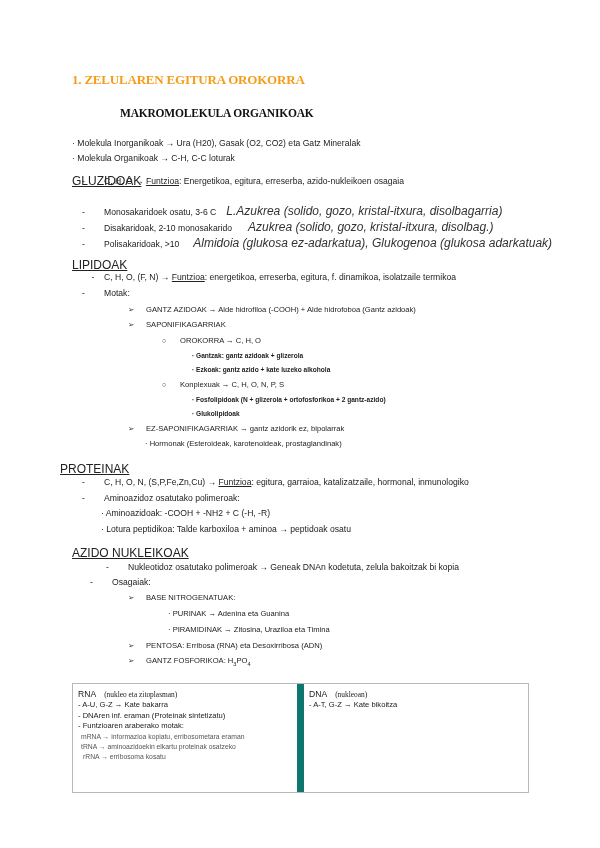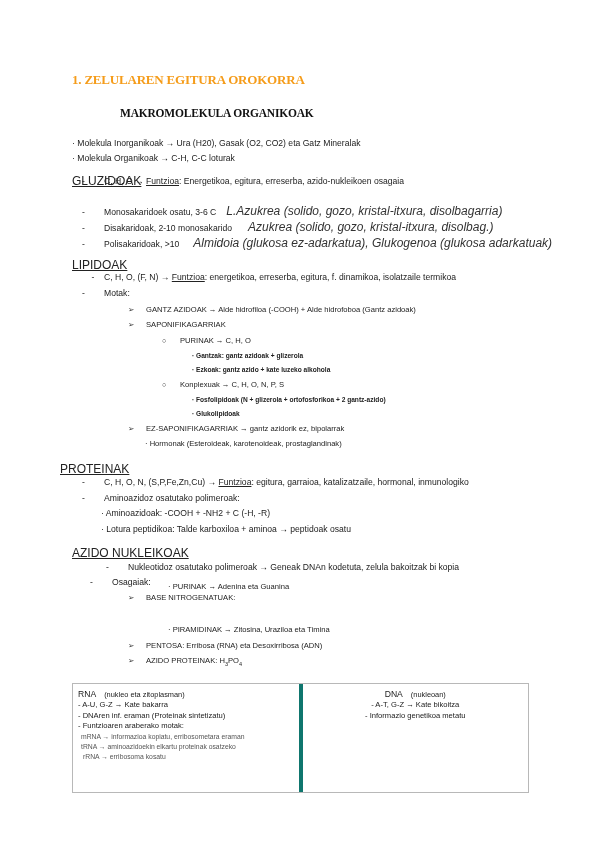--- a/index.html
+++ b/index.html
@@ -16,24 +16,24 @@
   .dash { display:inline-block; width:22px; }
   .u { text-decoration:underline; }
   .it { font-style:italic; font-size:12px; color:#333; }
   .small { font-size:7.6px; }
   .tiny { font-size:6.8px; color:#555; }
   .bullet-arrow { display:inline-block; width:18px; }
   .circ { display:inline-block; width:18px; font-size:7px; }
   .tbl { position:absolute; left:72px; top:683px; width:455px; height:108px;
          border:1px solid #b8b8b8; display:flex; }
   .cell { flex:1; padding:5px 5px; box-sizing:border-box; }
-  .cell + .cell { border-left:4px solid #0f766e;text-align:center; }
+  .cell + .cell { border-left:7px solid #0f766e; }
   .cell div { white-space:nowrap; line-height:10.4px; }
   .head { font-size:8.6px; }
-  .head .note { font-size:7.4px; margin-left:8px; }
+  .head .note { font-size:7.4px; margin-left:8px;font-family:Liberation Serif, serif; }
   sub { font-size:5.5px; }
 </style>
 </head>
 <body>
 
 <div class="page">
 
   <div class="abs title">1. ZELULAREN EGITURA OROKORRA</div>
   <div class="abs subtitle">MAKROMOLEKULA ORGANIKOAK</div>
 
@@ -61,21 +61,21 @@
   <div class="abs line" style="left:82px;top:288px;">
     <span class="dash">-</span><span>Motak:</span>
   </div>
   <div class="abs line small" style="left:128px;top:305px;">
     <span class="bullet-arrow">➢</span><span>GANTZ AZIDOAK  →  Alde hidrofiloa (-COOH) + Alde hidrofoboa (Gantz azidoak)</span>
   </div>
   <div class="abs line small" style="left:128px;top:320px;">
     <span class="bullet-arrow">➢</span><span>SAPONIFIKAGARRIAK</span>
   </div>
   <div class="abs line small" style="left:162px;top:336px;">
-    <span class="circ">○</span><span>PURINAK → C, H, O</span>
+    <span class="circ">○</span><span>OROKORRA → C, H, O</span>
   </div>
   <div class="abs line tiny" style="left:192px;top:352px;color:#222;font-weight:bold;font-size:6.6px;">· Gantzak: gantz azidoak + glizerola</div>
   <div class="abs line tiny" style="left:192px;top:366px;color:#222;font-weight:bold;font-size:6.6px;">· Ezkoak: gantz azido + kate luzeko alkohola</div>
   <div class="abs line small" style="left:162px;top:380px;">
     <span class="circ">○</span><span>Konplexuak  →  C, H, O, N, P, S</span>
   </div>
   <div class="abs line tiny" style="left:192px;top:396px;color:#222;font-weight:bold;font-size:6.6px;">· Fosfolipidoak (N + glizerola + ortofosforikoa + 2 gantz-azido)</div>
   <div class="abs line tiny" style="left:192px;top:410px;color:#222;font-weight:bold;font-size:6.6px;">· Glukolipidoak</div>
   <div class="abs line small" style="left:128px;top:424px;">
     <span class="bullet-arrow">➢</span><span>EZ-SAPONIFIKAGARRIAK  → gantz azidorik ez, bipolarrak</span>
@@ -95,39 +95,38 @@
   <div class="abs sec" style="left:72px;top:546px;">AZIDO NUKLEIKOAK</div>
   <div class="abs line" style="left:90px;top:562px;margin-left:16px;">
     <span class="dash">-</span><span>Nukleotidoz osatutako polimeroak → Geneak DNAn kodetuta, zelula bakoitzak bi kopia</span>
   </div>
   <div class="abs line" style="left:90px;top:577px;">
     <span class="dash">-</span><span>Osagaiak:</span>
   </div>
   <div class="abs line small" style="left:128px;top:593px;">
     <span class="bullet-arrow">➢</span><span>BASE NITROGENATUAK:</span>
   </div>
-  <div class="abs line small" style="left:168px;top:582px;">· PURINAK →  Adenina eta Guanina</div>
+  <div class="abs line small" style="left:168px;top:609px;">· PURINAK →  Adenina eta Guanina</div>
   <div class="abs line small" style="left:168px;top:625px;">· PIRAMIDINAK →  Zitosina, Uraziloa eta Timina</div>
   <div class="abs line small" style="left:128px;top:641px;">
     <span class="bullet-arrow">➢</span><span>PENTOSA:  Erribosa (RNA) eta Desoxirribosa (ADN)</span>
   </div>
   <div class="abs line small" style="left:128px;top:656px;">
-    <span class="bullet-arrow">➢</span><span>AZIDO PROTEINAK:  </span><span>H</span><sub>3</sub><span>PO</span><sub>4</sub>
+    <span class="bullet-arrow">➢</span><span>GANTZ FOSFORIKOA:  </span><span>H</span><sub>3</sub><span>PO</span><sub>4</sub>
   </div>
 
   <div class="tbl">
     <div class="cell">
       <div class="head"><span>RNA</span><span class="note">(nukleo eta zitoplasman)</span></div>
       <div class="small">- A-U, G-Z → Kate bakarra</div>
       <div class="small">- DNAren inf. eraman (Proteinak sintetizatu)</div>
       <div class="small">- Funtzioaren araberako motak:</div>
       <div class="tiny" style="padding-left:3px;">mRNA → informazioa kopiatu, erribosometara eraman</div>
       <div class="tiny" style="padding-left:3px;">tRNA → aminoazidoekin elkartu proteinak osatzeko</div>
       <div class="tiny" style="padding-left:5px;">rRNA → erribosoma kosatu</div>
     </div>
     <div class="cell">
       <div class="head"><span>DNA</span><span class="note">(nukleoan)</span></div>
       <div class="small">- A-T, G-Z  → Kate bikoitza</div>
-      <div class="small">- Informazio genetikoa metatu</div>
     </div>
   </div>
 
 </div>
 
 </body></html>

